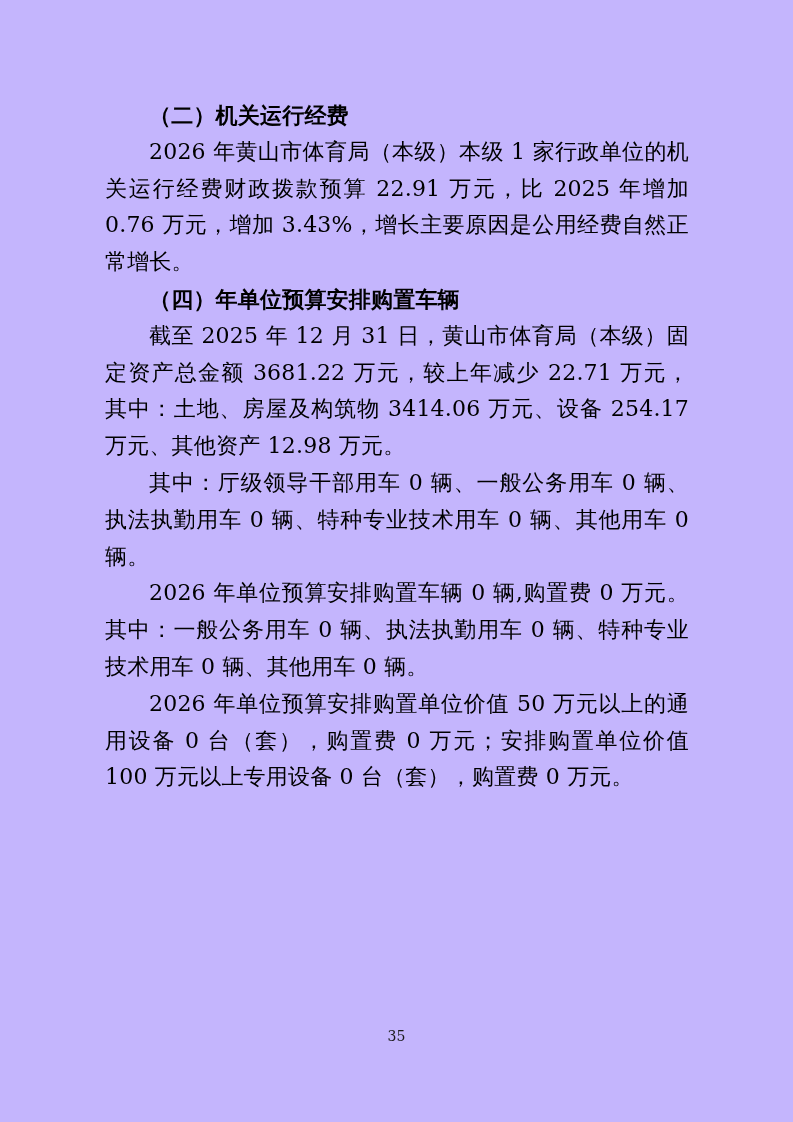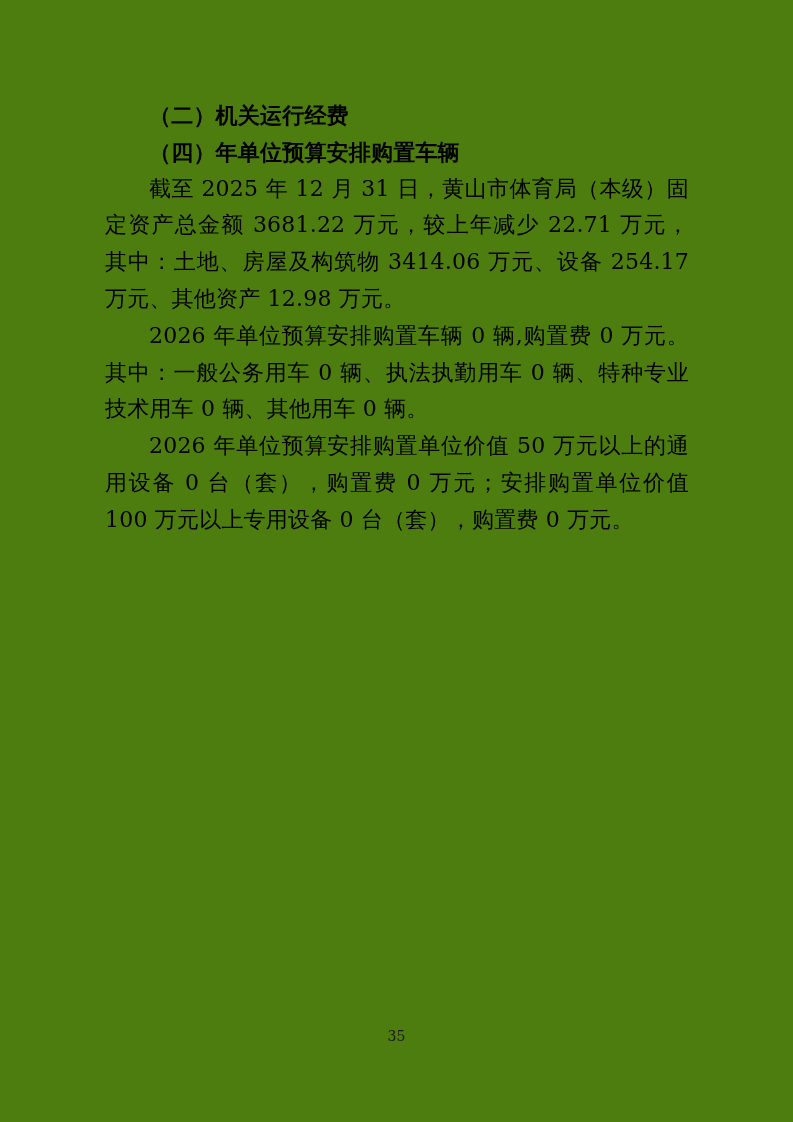--- a/index.html
+++ b/index.html
@@ -4,21 +4,21 @@
 <style>
   html, body {
     margin: 0;
     padding: 0;
     background: #ffffff;
   }
   .page {
     position: relative;
     width: 793px;
     height: 1122px;
-    background: #4d7c0f;
+    background: #c4b5fd;
     color: #000000;
     font-family: "DejaVu Serif", "Liberation Serif", serif;
     overflow: hidden;
   }
   .content {
     position: absolute;
     left: 105px;
     top: 97px;
     width: 584px;
   }
@@ -48,19 +48,21 @@
     color: #1a1a1a;
     font-family: "DejaVu Serif", "Liberation Serif", serif;
   }
 </style>
 </head>
 <body>
 
 <div class="page">
   <div class="content">
     <h3>（二）机关运行经费</h3>
+    <p>2026 年黄山市体育局（本级）本级 1 家行政单位的机关运行经费财政拨款预算 22.91 万元，比 2025 年增加 0.76 万元，增加 3.43%，增长主要原因是公用经费自然正常增长。</p>
     <h3>（四）年单位预算安排购置车辆</h3>
     <p>截至 2025 年 12 月 31 日，黄山市体育局（本级）固定资产总金额 3681.22 万元，较上年减少 22.71 万元，其中：土地、房屋及构筑物 3414.06 万元、设备 254.17 万元、其他资产 12.98 万元。</p>
+    <p>其中：厅级领导干部用车 0 辆、一般公务用车 0 辆、执法执勤用车 0 辆、特种专业技术用车 0 辆、其他用车 0 辆。</p>
     <p>2026 年单位预算安排购置车辆 0 辆,购置费 0 万元。其中：一般公务用车 0 辆、执法执勤用车 0 辆、特种专业技术用车 0 辆、其他用车 0 辆。</p>
     <p>2026 年单位预算安排购置单位价值 50 万元以上的通用设备 0 台（套），购置费 0 万元；安排购置单位价值 100 万元以上专用设备 0 台（套），购置费 0 万元。</p>
   </div>
   <div class="page-number">35</div>
 </div>
 
 </body></html>

